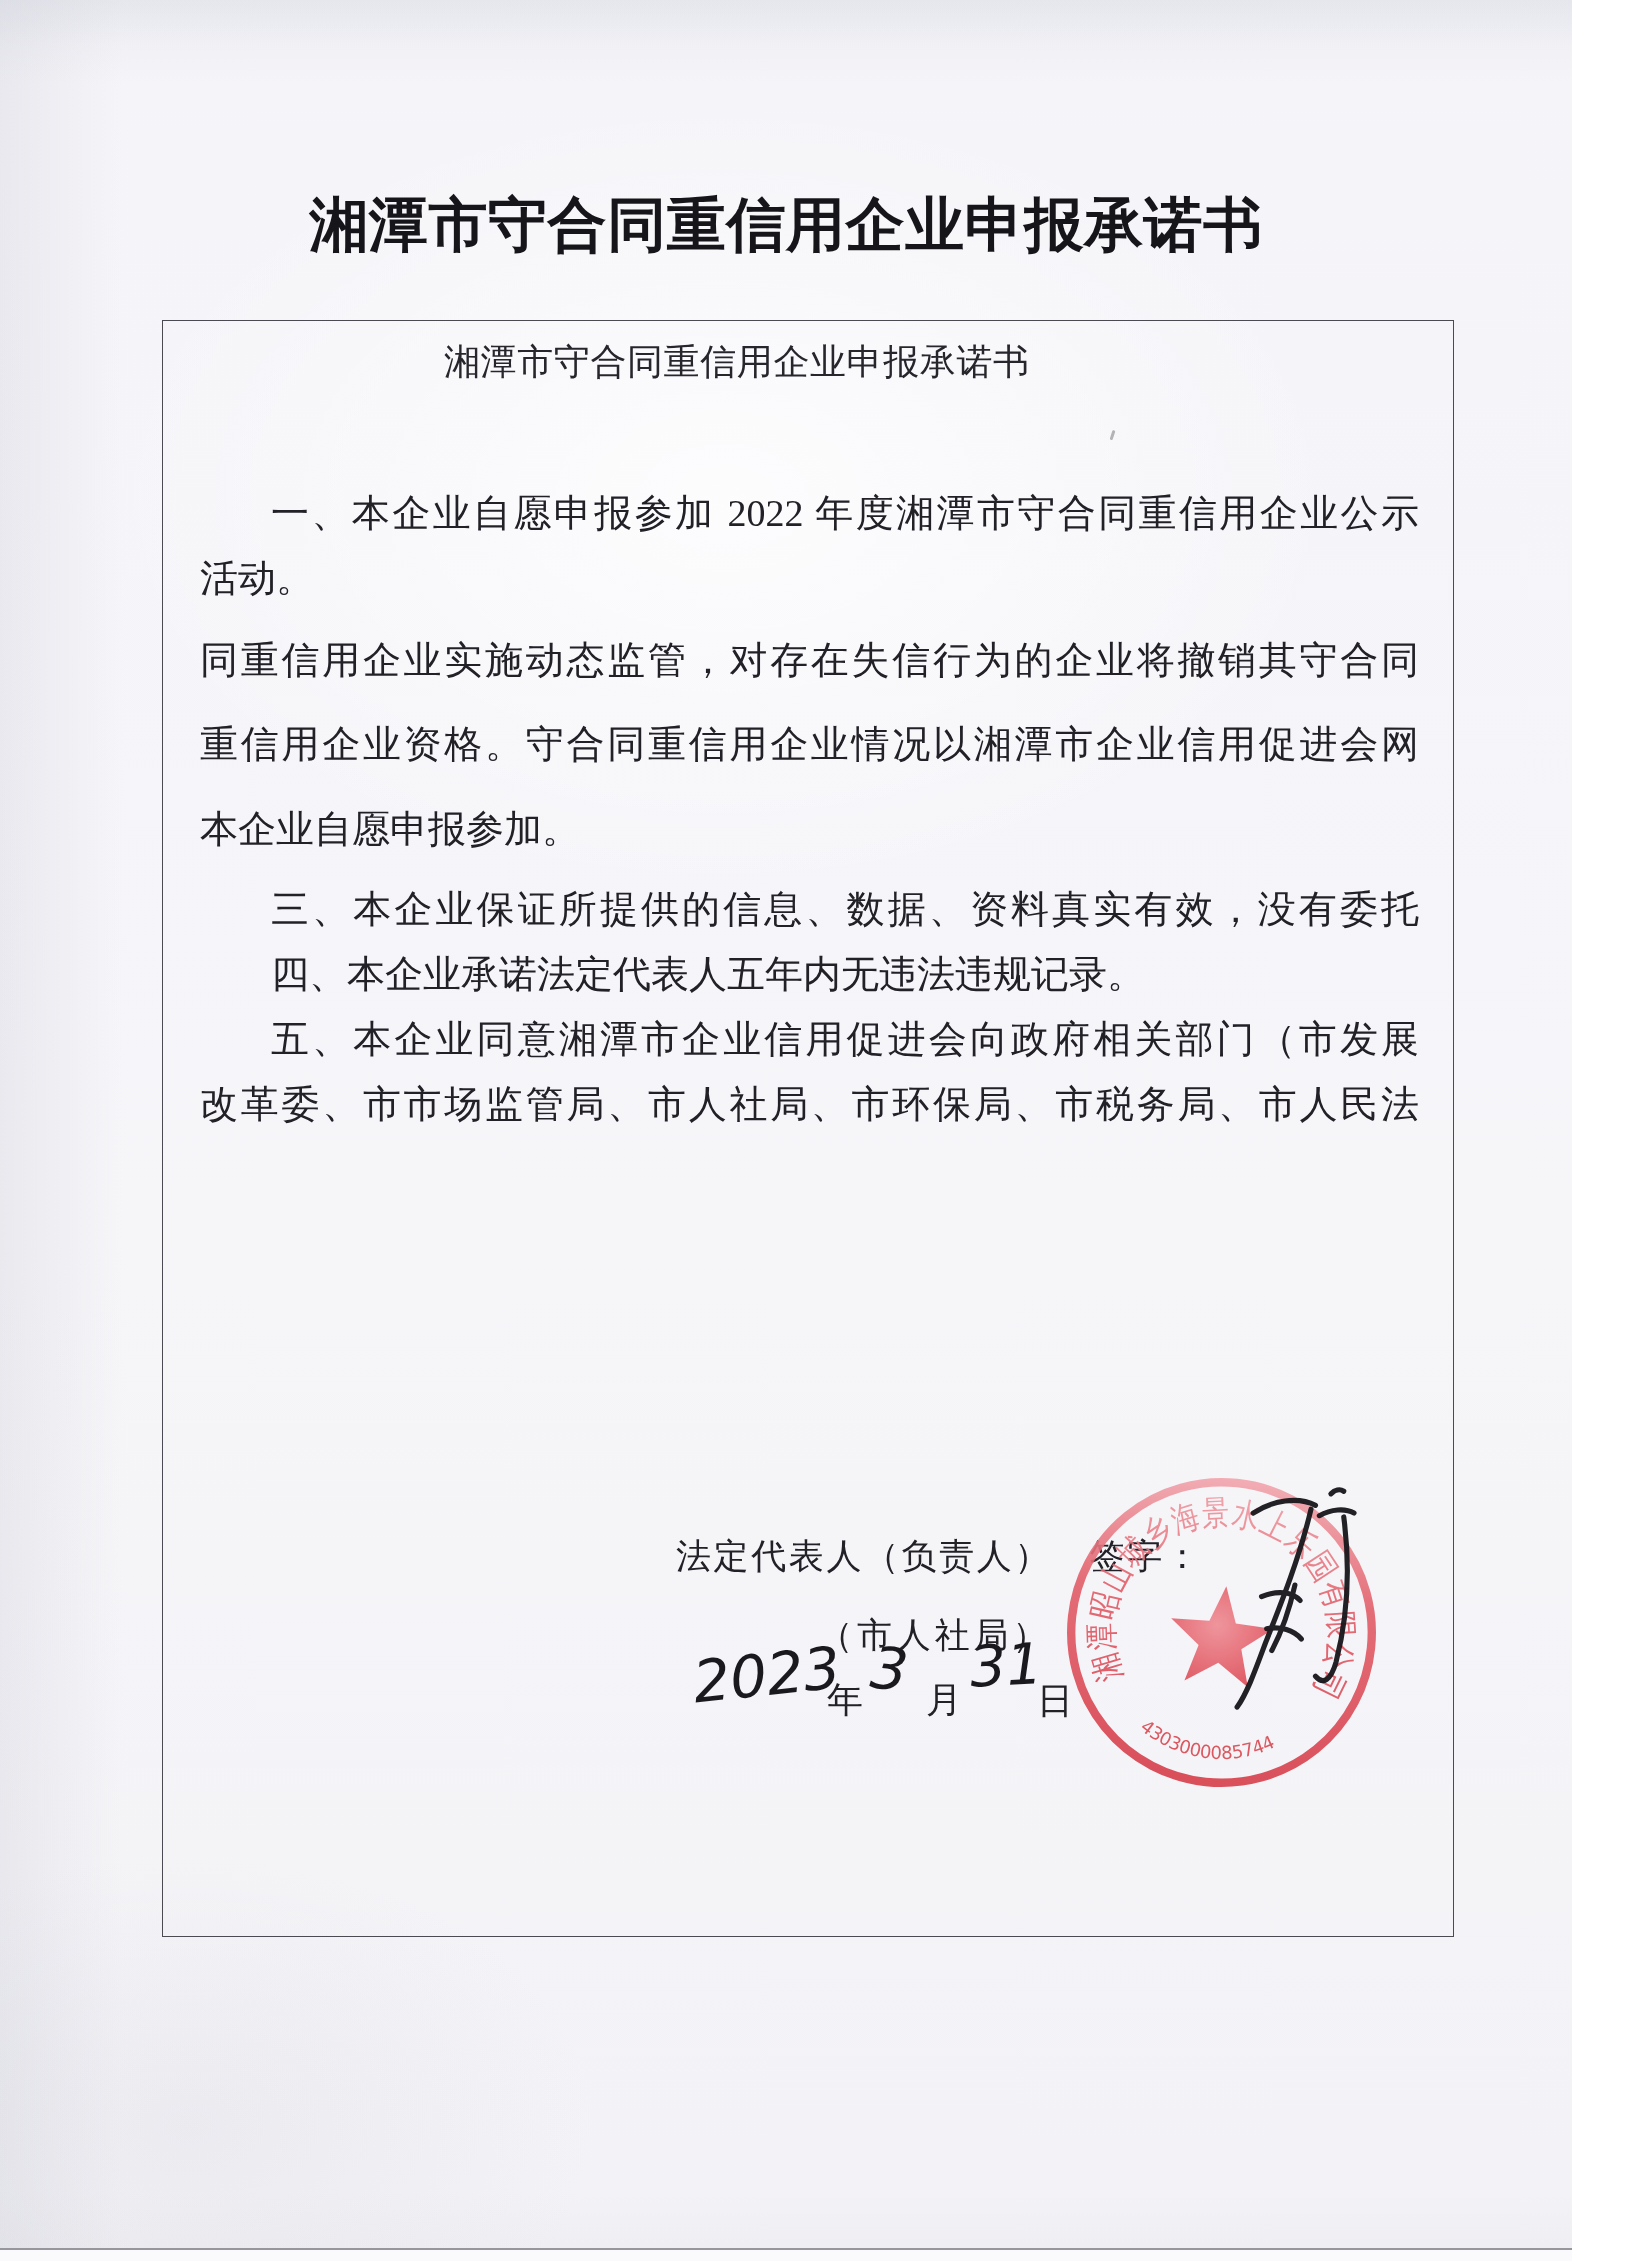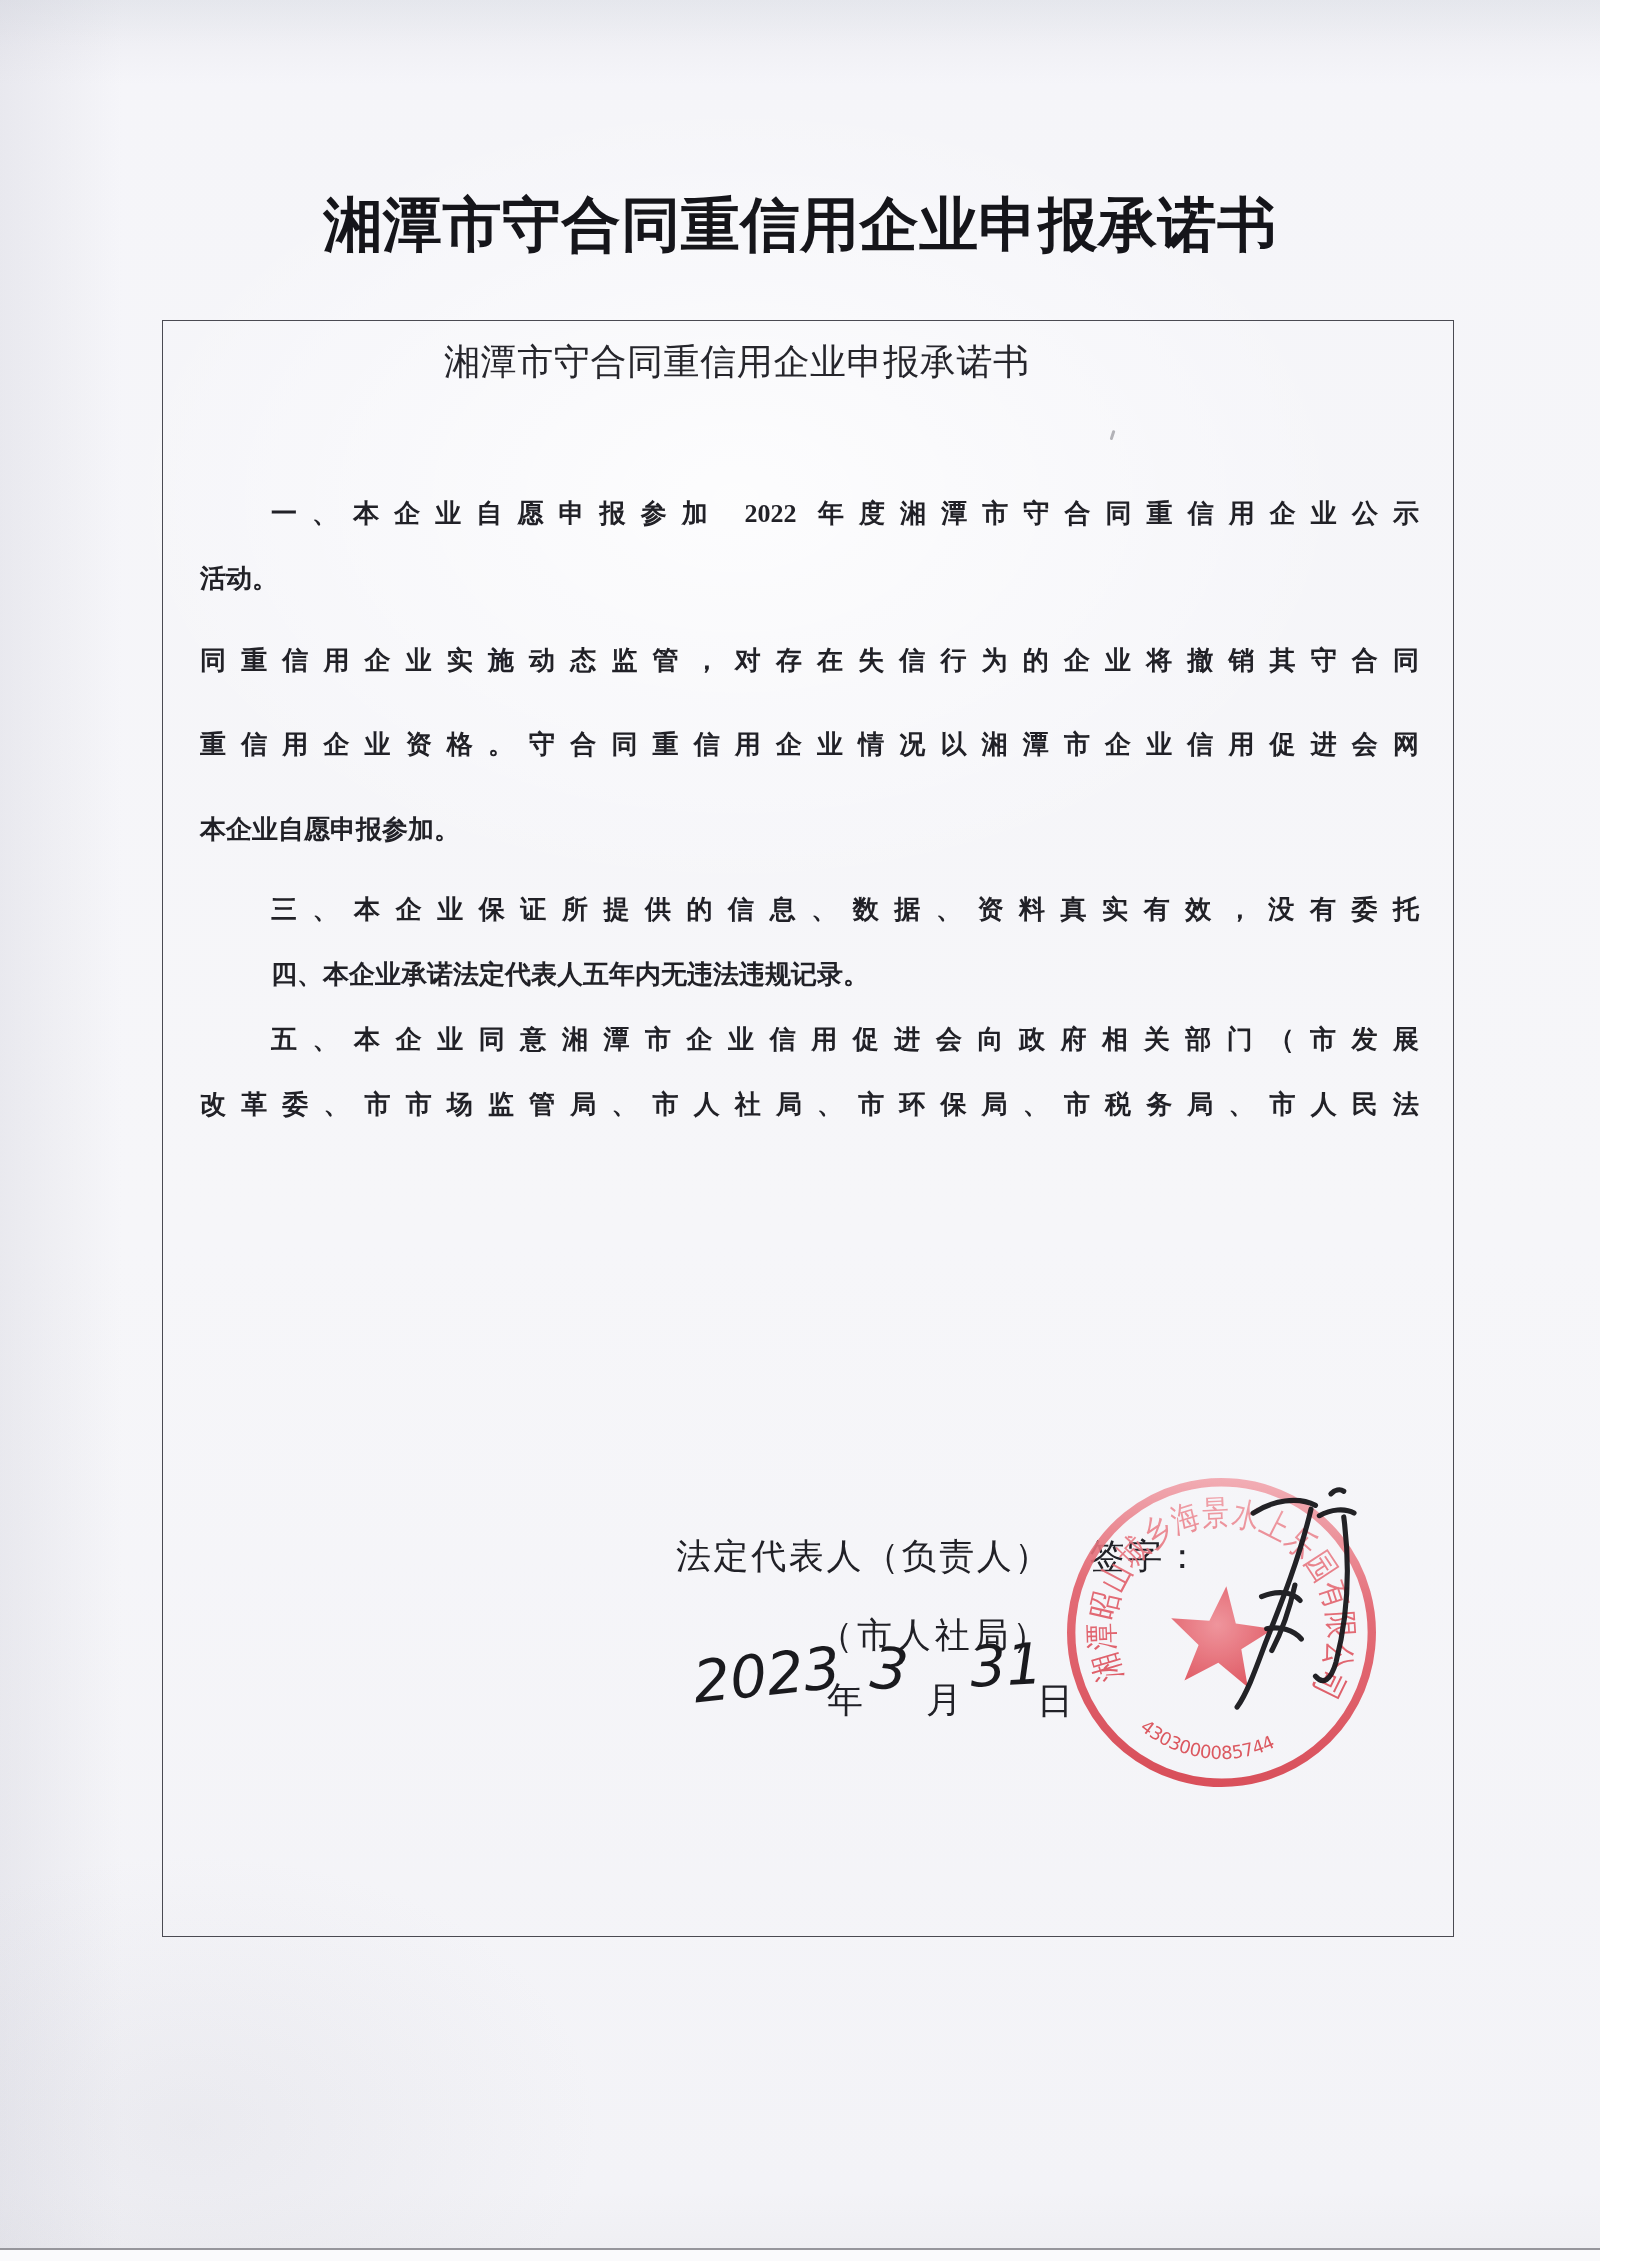--- a/index.html
+++ b/index.html
@@ -2,21 +2,20 @@
 <html style="font-size:10.3px"><head>
 <meta charset="utf-8">
 <style>
   html,body{margin:0;padding:0;}
   body{width:1643px;height:2261px;background:#ffffff;}
   .page{
     position:relative;width:1572px;height:2261px;overflow:hidden;
     background:linear-gradient(180deg,#eef0f4 0%,#f5f5f9 2%,#f6f6f9 55%,#f3f3f7 97%,#eeeef2 100%);
     font-family:"Liberation Serif","DejaVu Serif",serif;
     color:#212127;
-    padding-left:28px;
   }
   .shade{position:absolute;pointer-events:none;}
   .shade-left{left:0;top:0;width:148px;height:100%;
     background:linear-gradient(90deg,rgba(203,203,214,.30),rgba(203,203,214,0) 82%);}
   .shade-top{left:0;top:0;width:100%;height:84px;
     background:linear-gradient(180deg,rgba(198,198,210,.22),rgba(198,198,210,0));}
   .shade-center{left:0;top:0;width:100%;height:100%;
     background:radial-gradient(ellipse 902px 580px at 46% 22%,rgba(255,255,255,.75),rgba(255,255,255,0) 70%);}
   .shade-bottomleft{left:0;top:60%;width:60%;height:40%;
     background:radial-gradient(ellipse 580px 387px at 20% 85%,rgba(188,188,200,.16),rgba(188,188,200,0) 70%);}
@@ -32,21 +31,21 @@
   }
   .frame{
     position:absolute;left:162px;top:320px;width:1292px;height:1617px;
     border:1.9px solid #4a4a52;box-sizing:border-box;
   }
   .frame-title{
     position:absolute;left:281px;top:17px;
     font-size:36px;letter-spacing:0.6px;color:#26262c;white-space:nowrap;
   }
   .body-block{position:absolute;left:37px;top:160px;width:1219px;}
-  .ln{font-size:26px;line-height:65px;color:#212127;font-weight:bold;}
+  .ln{font-size:38px;line-height:65px;color:#212127;}
   .just{text-align:justify;text-align-last:justify;text-justify:inter-ideograph;}
   .indent{text-indent:71px;}
   .g10{margin-top:6.4px;}.g24{margin-top:15.5px;}.g26{margin-top:17px;}.g30{margin-top:19.3px;}
 
   .sig-label{position:absolute;left:652px;top:1533px;font-size:35px;letter-spacing:2.6px;white-space:nowrap;margin-left:24px;}
   .seal-note{position:absolute;left:818px;top:1612px;font-size:35px;letter-spacing:3.9px;white-space:nowrap;}
   .hw{font-family:"DejaVu Sans","Liberation Sans",sans-serif;font-style:italic;color:#1a1a1e;position:absolute;white-space:nowrap;}
   .hw-year{left:693px;top:1641px;font-size:58px;transform:rotate(-6deg);}
   .hw-month{left:871px;top:1635px;font-size:58px;transform:rotate(6deg);}
   .hw-day{left:970px;top:1632px;font-size:57px;transform:rotate(-3deg);}

